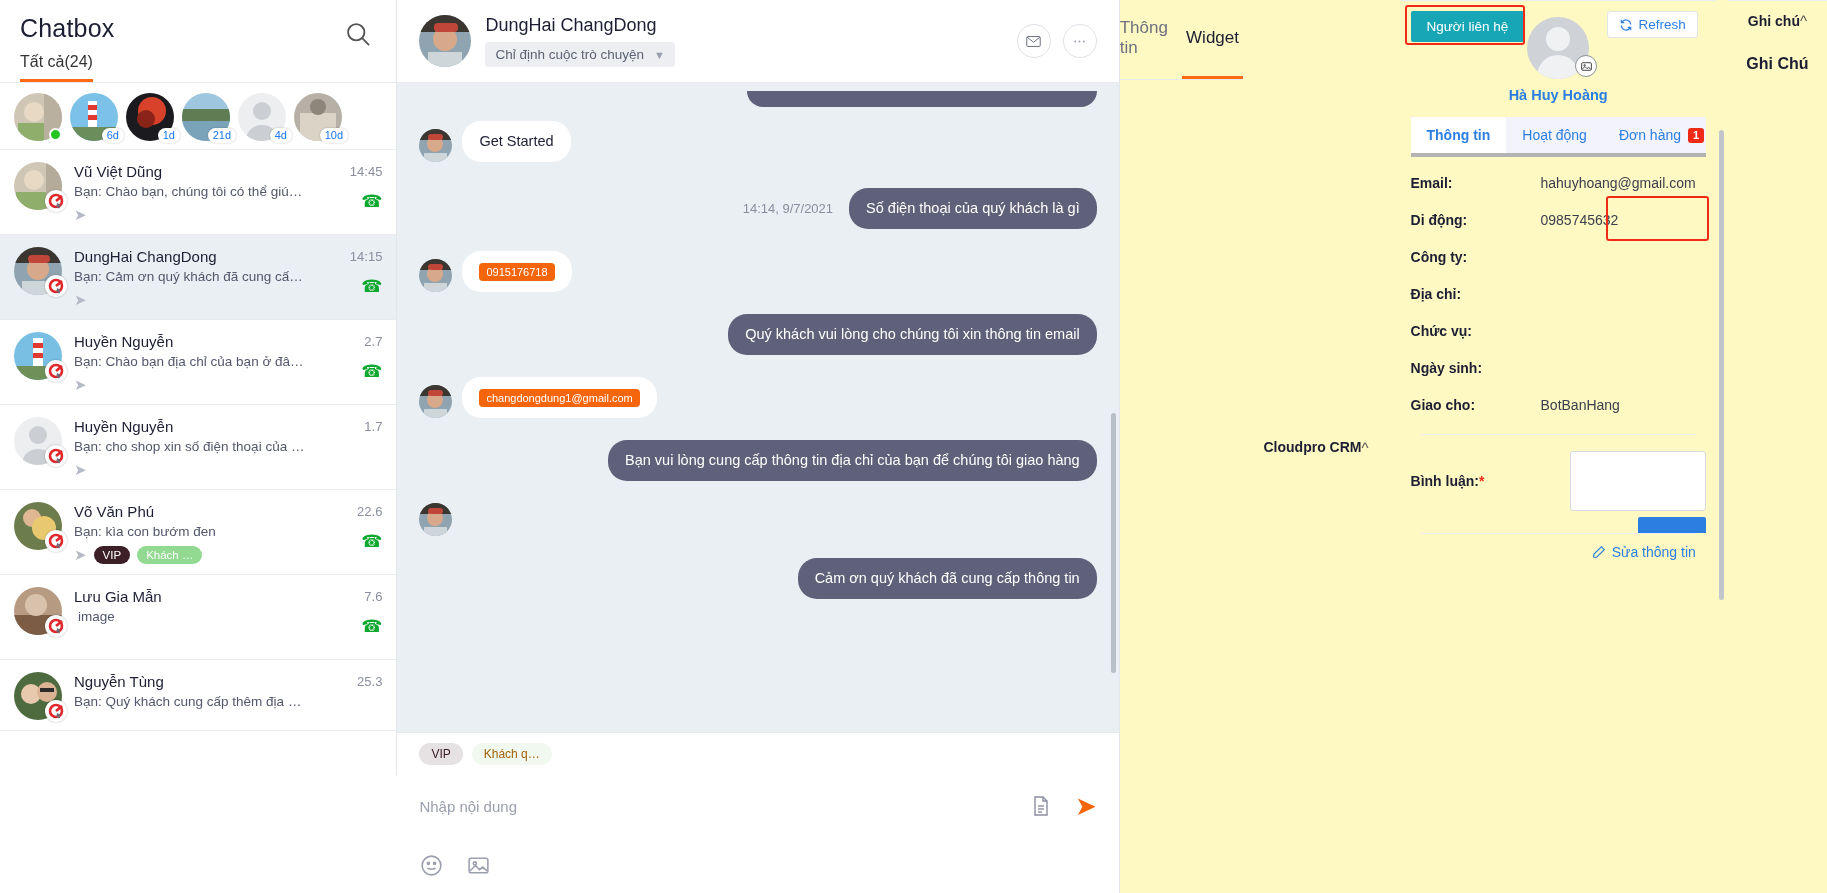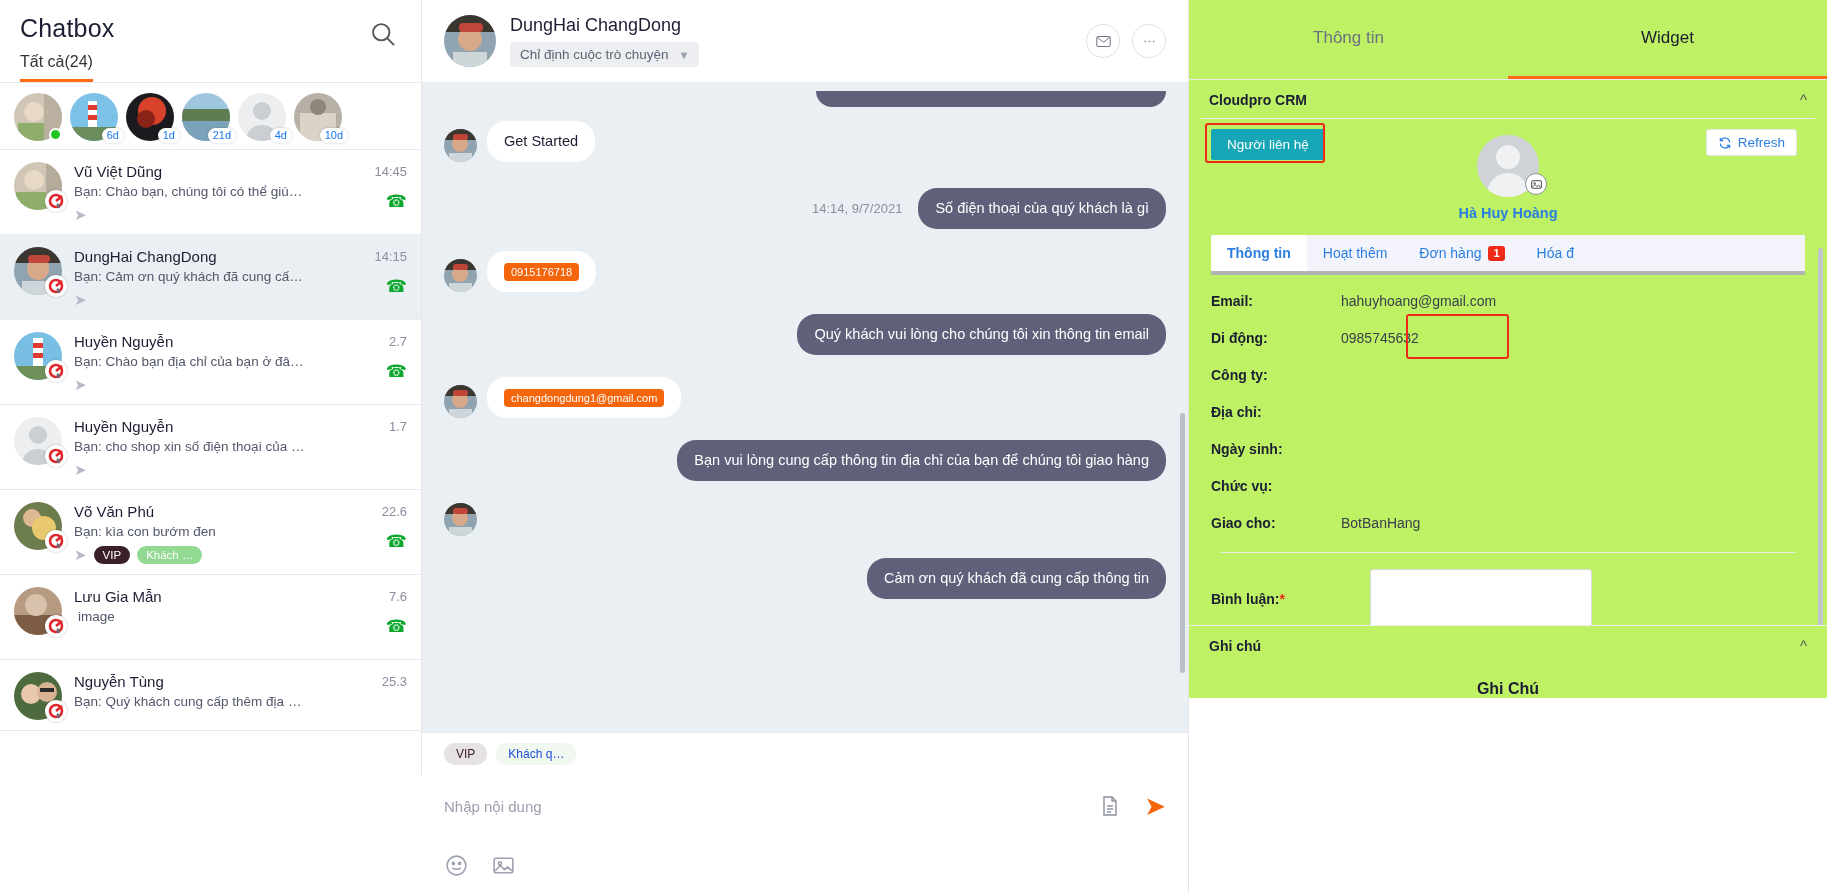--- a/index.html
+++ b/index.html
@@ -69,33 +69,33 @@
   .bub { max-width:500px; padding:11px 17px; border-radius:19px; font-size:14.5px; line-height:1.3; }
   .bub.in { background:#fff; color:#1c1e33;text-align:right; }
   .bub.out { background:#5f6079; color:#fff; }
   .hl { background:#f4650c; color:#fff; border-radius:4px; padding:2px 7px; display:inline-block; font-size:11px; }
   .m-time { font-size:13px; color:#8a8e9e; margin-right:16px; align-self:center; }
   .msg-scroll { position:absolute; right:3px; top:330px; width:5px; height:260px; background:#b9bfc7; border-radius:3px; }
 
   .tagbar { height:43px; border-top:1px solid #e9eaee; display:flex; align-items:center; gap:9px; padding:0 22px; background:#fff; }
   .tag2 { font-size:12px; border-radius:12px; padding:4px 12px; line-height:14px; }
   .tag2.vip { background:#e6e2e3; color:#3c2028; }
-  .tag2.kh { background:#f1f8ef; color:#1d4ed8; }
+  .tag2.kh { background:#f1f8ef; color:#a16207; }
 
   .composer { height:62px; display:flex; align-items:center; padding:0 22px; background:#fff; }
   .composer input { flex:1; border:none; outline:none; font-size:15px; color:#333; font-family:inherit; }
   .composer input::placeholder { color:#9b9fae; }
   .comp-ic { margin-left:18px; cursor:pointer; display:flex; align-items:center; }
   .comp-ic svg { width:24px; height:24px; }
   .send-ic { color:#f4650c; font-size:26px; line-height:1; margin-left:22px; cursor:pointer; }
   .comp-foot { height:56px; display:flex; align-items:center; gap:22px; padding:0 22px; background:#fff; }
   .comp-foot svg { width:25px; height:25px; cursor:pointer; }
 
   
-  .panel { flex:1; height:698px; display:flex; flex-direction:column; background:#bef264; position:relative; }
+  .panel { flex:1; height:893px; display:flex; flex-direction:row; background:#fef9c3; position:relative; }
   .p-tabs { display:flex; height:80px; border-bottom:1px solid #e9eaee; }
   .p-tab { flex:1; display:flex; align-items:center; justify-content:center; font-size:17px; color:#6c7080;
            border-bottom:3px solid transparent; cursor:pointer; }
   .p-tab.active { color:#1c1e33; border-bottom-color:#ff6a13; }
 
   .p-sect { display:flex; align-items:center; justify-content:space-between; padding:11px 20px 10px 20px; }
   .p-sect-t { font-size:14px; color:#1c1e33; font-weight:bold; }
   .caret { color:#555; font-size:15px; cursor:pointer; }
 
   .crm-body { position:relative; padding:0 12px 0 12px; flex:1; overflow:hidden; }
@@ -625,21 +625,21 @@
                 <rect x="3" y="5" width="18" height="14" rx="2"></rect>
                 <circle cx="8.5" cy="10" r="1.5"></circle>
                 <path d="M4 17l5-5 4 4 3-2.5 4 3.5"></path>
               </svg>
           </div>
         </div>
         <div class="cname">Hà Huy Hoàng</div>
 
         <div class="crm-tabs">
           <div class="crm-tab active">Thông tin</div>
-          <div class="crm-tab">Hoạt thêm</div>
+          <div class="crm-tab">Hoạt động</div>
           <div class="crm-tab">
             <span>Đơn hàng</span>
             <span class="cnt-badge">1</span>
           </div>
           <div class="crm-tab">Hóa đ</div>
         </div>
         <div class="hl-box" style="left:205px; top:195px; width:103px; height:45px;"></div>
 
         <div class="fields">
           <div class="frow">
@@ -652,25 +652,25 @@
           </div>
           <div class="frow">
             <div class="flabel">Công ty:</div>
             <div class="fval"></div>
           </div>
           <div class="frow">
             <div class="flabel">Địa chỉ:</div>
             <div class="fval"></div>
           </div>
           <div class="frow">
+            <div class="flabel">Chức vụ:</div>
+            <div class="fval"></div>
+          </div>
+          <div class="frow">
             <div class="flabel">Ngày sinh:</div>
-            <div class="fval"></div>
-          </div>
-          <div class="frow">
-            <div class="flabel">Chức vụ:</div>
             <div class="fval"></div>
           </div>
           <div class="frow">
             <div class="flabel">Giao cho:</div>
             <div class="fval">BotBanHang</div>
           </div>
 
           <div class="divider"></div>
 
           <div class="frow" style="align-items:center;margin-bottom:6px;gap:29px;">

